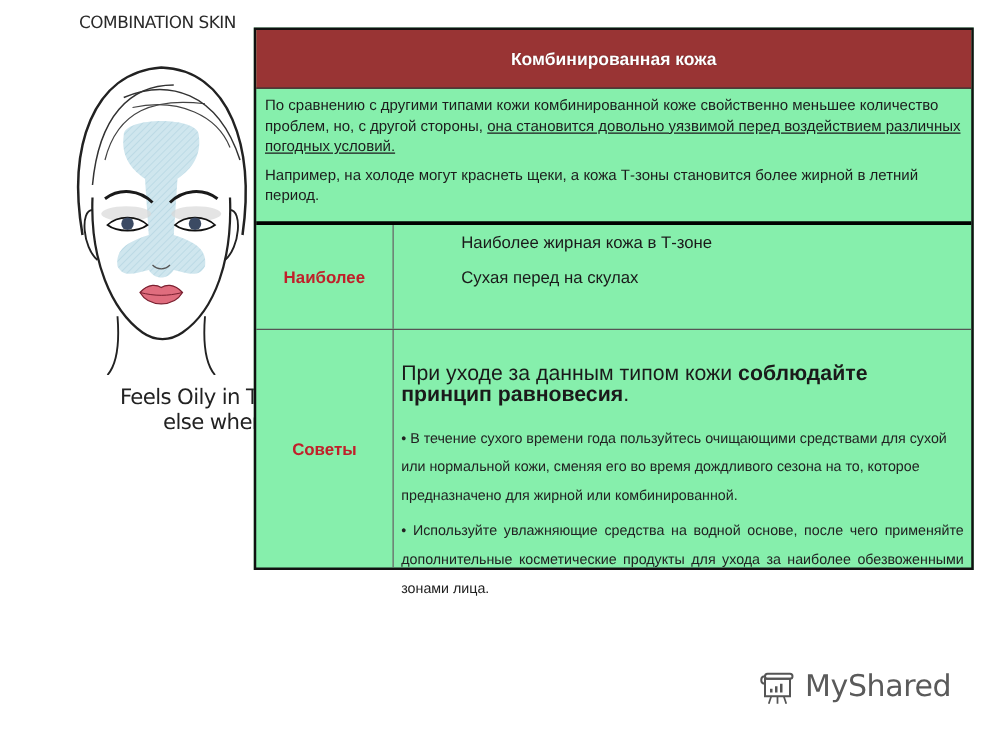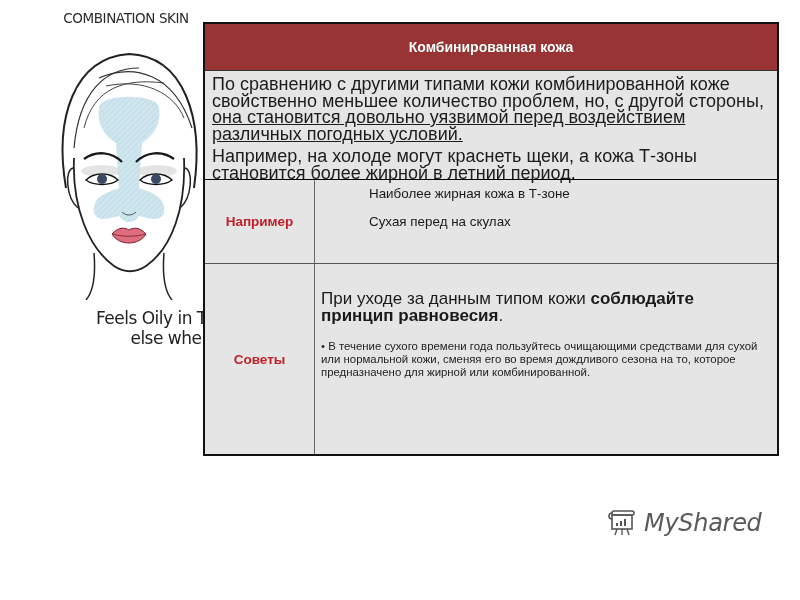--- a/index.html
+++ b/index.html
@@ -18,53 +18,53 @@
       position: absolute; left: 0; top: 308px; width: 200px; text-align: center;
       font-family: "DejaVu Sans", sans-serif; font-size: 17px; line-height: 20px; color: #222;
       letter-spacing: -0.5px;
       padding-left: 48px;
     }
     .caption div { white-space: nowrap; }
 
     .info-table {
       position: absolute; left: 203px; top: 22px; width: 576px;
       border: 2px solid #111; box-sizing: border-box;
-      border-collapse: collapse; background: #e5e5e5;
+      border-collapse: collapse; background: #86efac;
     }
     .table-header {
       height: 46px; background: #993434; color: #fff; text-align: center;
       font-size: 14px; font-weight: bold; display: flex; align-items: center; justify-content: center;
       text-shadow: 0 0 1px rgba(0,0,0,0.4);
       border-bottom: 1px solid #333;
     }
     .intro {
-      padding: 5px 6px 6px 7px; font-size: 18px; line-height: 16.5px; color: #1c1c1c;
-      border-bottom: 1px solid #000000; height: 109px; box-sizing: border-box;
+      padding: 5px 6px 6px 7px; font-size: 12px; line-height: 16.5px; color: #1c1c1c;
+      border-bottom: 3px solid #000000; height: 109px; box-sizing: border-box;
     }
     .intro p { margin: 0 0 6px 0; }
     .underlined { text-decoration: underline; }
     .row { display: flex; border-bottom: 1px solid #555; }
     .row:last-child { border-bottom: none; }
     .row-label {
       width: 109px; flex: none; border-right: 1px solid #666; display: flex;
       align-items: center; justify-content: center; font-size: 13.5px; font-weight: bold; color: #c0202a;
     }
     .row-content { flex: 1; padding: 0 6px 0 6px; }
     .symptoms-row { height: 83px; }
     .symptoms-row .row-content { padding-top: 5px; margin-left: 48px; }
     .symptom-item { font-size: 13.4px; line-height: 17px; margin-bottom: 11px; white-space: nowrap; }
     .advice-row { height: 190px; }
     .advice-row .row-content { padding-top: 26px; }
     .advice-lead { font-size: 17px; line-height: 17px; margin-bottom: 16px; }
     .advice-lead b { font-weight: bold; }
-    .advice-bullet { font-size: 11.4px; line-height: 13px; color: #222; margin-bottom: 5px; }
+    .advice-bullet { font-size: 11.4px; line-height: 23px; color: #222; margin-bottom: 5px; }
     .advice-bullet.justify { text-align: justify; }
 
     .watermark {
-      position: absolute; left: 606px; top: 505px; height: 36px; display: flex; align-items: center; font-style: italic;
+      position: absolute; left: 606px; top: 535px; height: 36px; display: flex; 
     }
     .watermark-text {
       font-family: "DejaVu Sans", sans-serif; font-size: 24px; color: #5a5a5a; margin-left: 6px; letter-spacing: -0.3px;
     }
   </style>
 </head>
 <body>
 
 <div class="left-panel">
   <div class="left-title">COMBINATION SKIN</div>
@@ -114,31 +114,32 @@
   </div>
 </div>
 
 <div class="info-table">
   <div class="table-header">Комбинированная кожа</div>
   <div class="intro">
     <p><span>По сравнению с другими типами кожи комбинированной коже свойственно меньшее количество проблем, но, с другой стороны, </span><span class="underlined">она становится довольно уязвимой перед воздействием различных погодных условий.</span></p>
     <p>Например, на холоде могут краснеть щеки, а кожа Т-зоны становится более жирной в летний период.</p>
   </div>
   <div class="row symptoms-row">
-    <div class="row-label">Например</div>
+    <div class="row-label">Наиболее</div>
     <div class="row-content">
       <div class="symptom-item">Наиболее жирная кожа в Т-зоне</div>
       <div class="symptom-item">Сухая перед на скулах</div>
     </div>
   </div>
   <div class="row advice-row">
     <div class="row-label">Советы</div>
     <div class="row-content">
       <div class="advice-lead"><span>При уходе за данным типом кожи </span><b>соблюдайте принцип равновесия</b><span>.</span></div>
       <div class="advice-bullet">• В течение сухого времени года пользуйтесь очищающими средствами для сухой или нормальной кожи, сменяя его во время дождливого сезона на то, которое предназначено для жирной или комбинированной.</div>
+      <div class="advice-bullet justify">• Используйте увлажняющие средства на водной основе, после чего применяйте дополнительные косметические продукты для ухода за наиболее обезвоженными зонами лица.</div>
     </div>
   </div>
 </div>
 
 <div class="watermark">
   <svg width="32" height="32" viewBox="0 0 32 32">
     <rect x="6" y="4" width="22" height="4" rx="2" fill="none" stroke="#555" stroke-width="1.6"></rect>
     <path d="M6 6 C2 6, 2 12, 6 12" fill="none" stroke="#555" stroke-width="1.6"></path>
     <rect x="6" y="8" width="20" height="14" fill="none" stroke="#555" stroke-width="1.6"></rect>
     <rect x="10" y="16" width="2" height="3" fill="#555"></rect>

